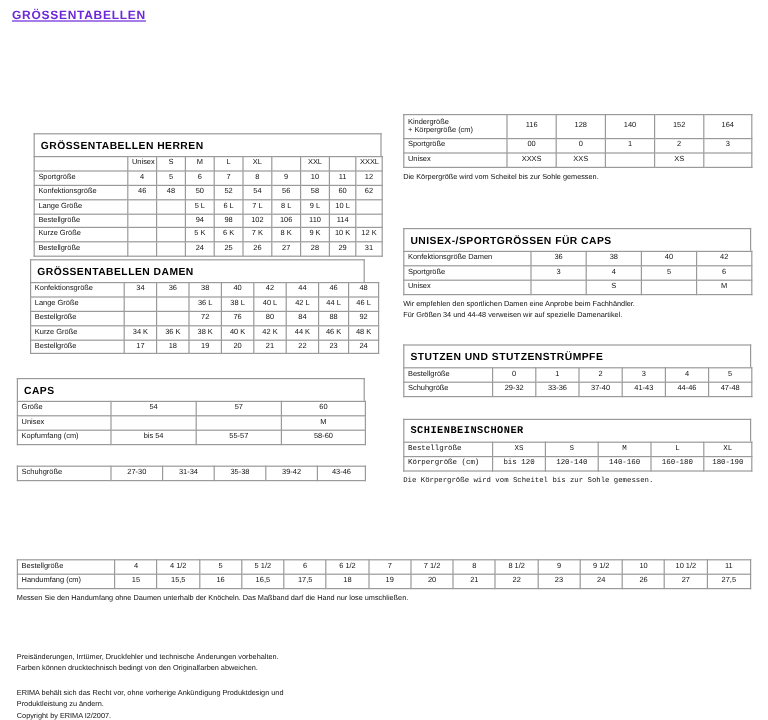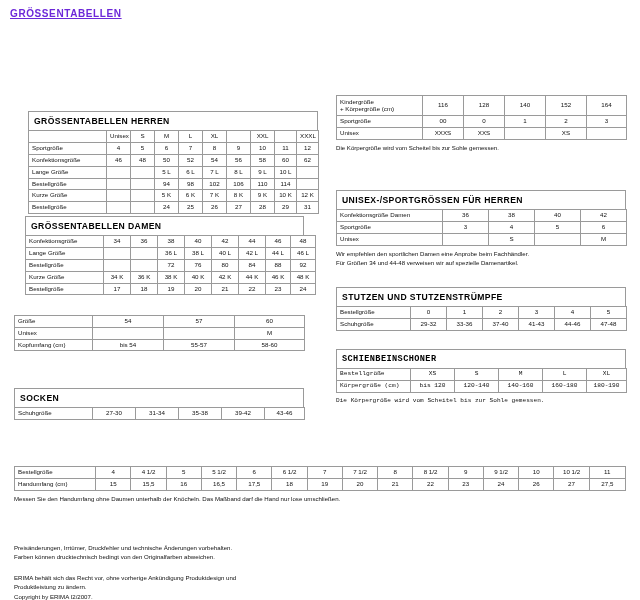--- a/index.html
+++ b/index.html
@@ -256,20 +256,21 @@
           <td class="val">21</td>
           <td class="val">22</td>
           <td class="val">23</td>
           <td class="val">24</td>
         </tr>
       </tbody>
     </table>
   </div>
 
   <div class="block" style="left:14px; top:315px; width:290px;">
+    <div class="tbl-title">CAPS</div>
     <table class="grid">
       <colgroup>
           <col style="width:78px">
           <col style="width:71px">
           <col style="width:71px">
           <col style="width:70px">
         </colgroup>
       <tbody>
         <tr>
           <td class="lab">Größe</td>
@@ -287,21 +288,20 @@
           <td class="lab">Kopfumfang (cm)</td>
           <td class="val">bis 54</td>
           <td class="val">55-57</td>
           <td class="val">58-60</td>
         </tr>
       </tbody>
     </table>
   </div>
 
   <div class="block" style="left:14px; top:388px; width:290px;">
-    <div class="tbl-title">SOCKEN</div>
     <table class="grid">
       <colgroup>
           <col style="width:78px">
           <col style="width:43px">
           <col style="width:43px">
           <col style="width:43px">
           <col style="width:43px">
           <col style="width:40px">
         </colgroup>
       <tbody>
@@ -354,21 +354,21 @@
           <td class="val"></td>
           <td class="val">XS</td>
           <td class="val"></td>
         </tr>
       </tbody>
     </table>
     <div class="note">Die Körpergröße wird vom Scheitel bis zur Sohle gemessen.</div>
   </div>
 
   <div class="block" style="left:336px; top:190px; width:290px;">
-    <div class="tbl-title">UNISEX-/SPORTGRÖSSEN FÜR HERREN</div>
+    <div class="tbl-title">UNISEX-/SPORTGRÖSSEN FÜR CAPS</div>
     <table class="grid">
       <colgroup>
           <col style="width:106px">
           <col style="width:46px">
           <col style="width:46px">
           <col style="width:46px">
           <col style="width:46px">
         </colgroup>
       <tbody>
         <tr>

